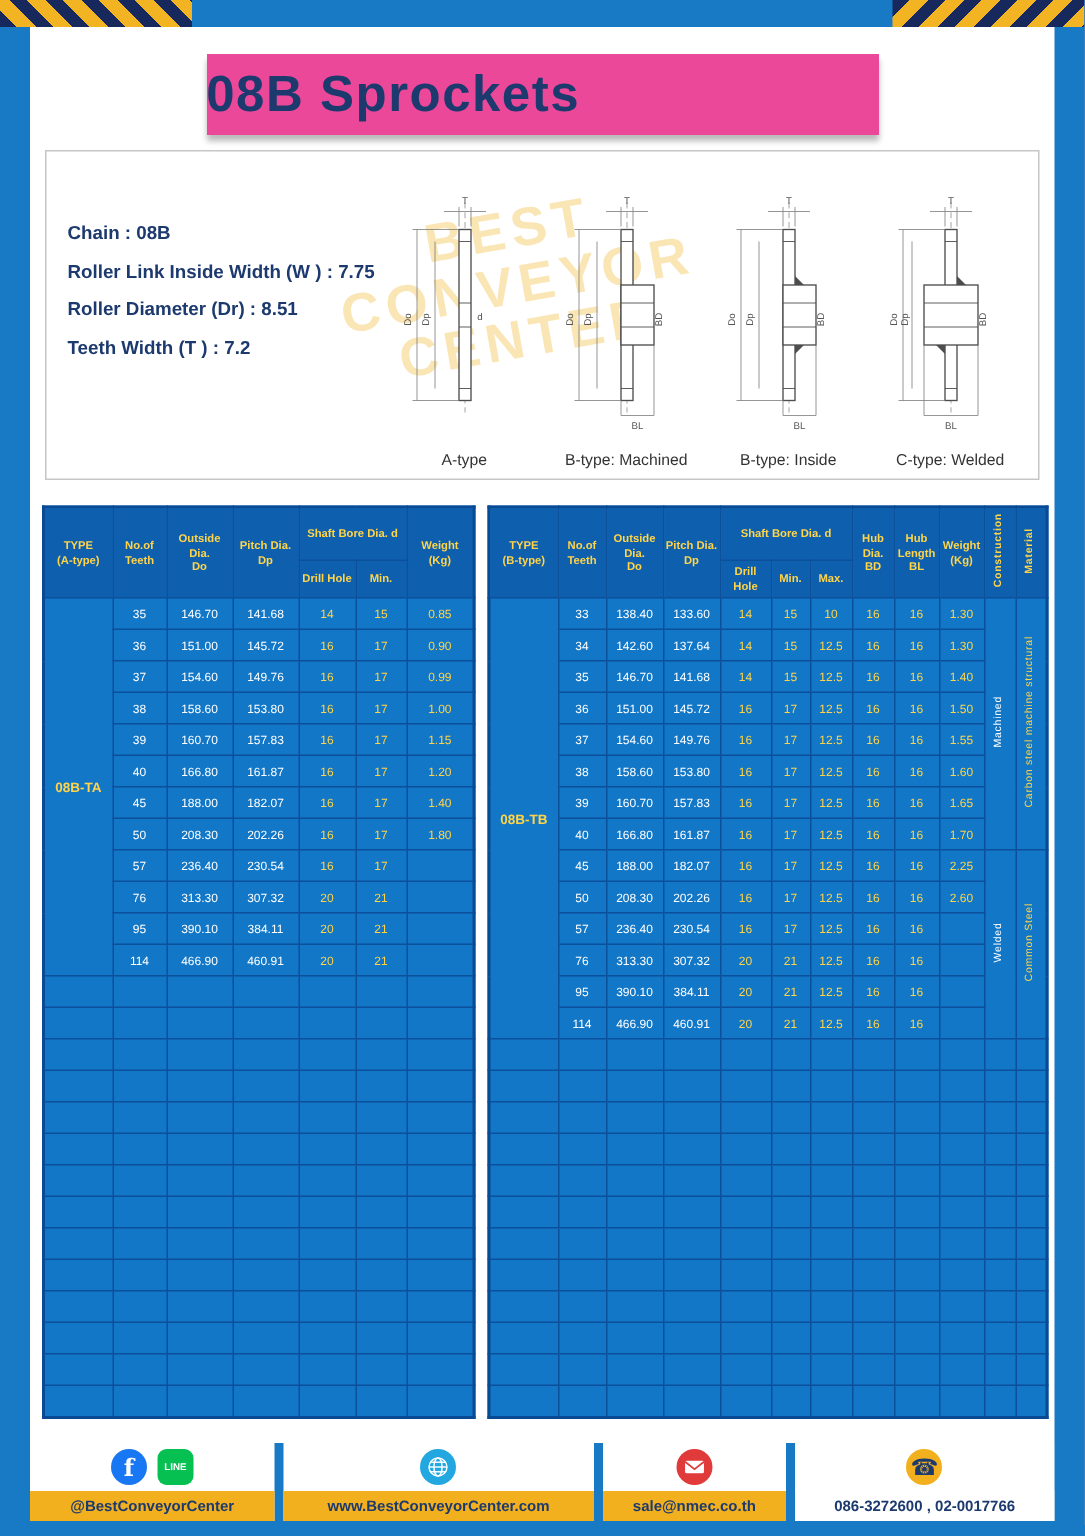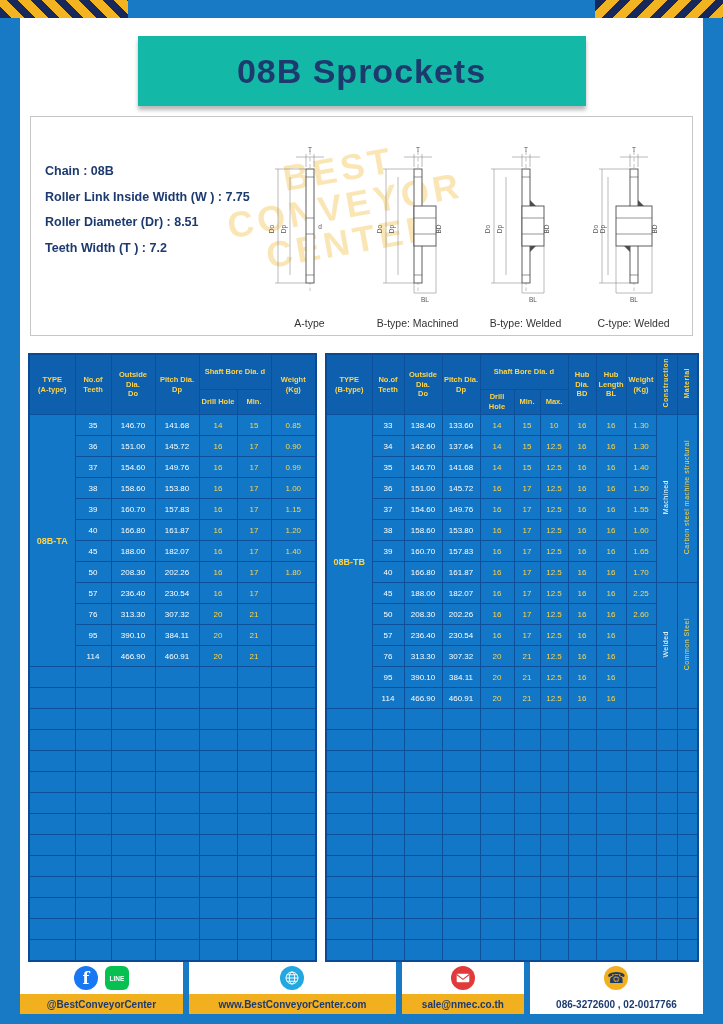--- a/index.html
+++ b/index.html
@@ -6,21 +6,21 @@
   .page{width:723px;height:1024px;background:#1879c5;box-sizing:border-box;display:flex;flex-direction:column;padding-bottom:10px;margin:0 auto;overflow:hidden;}
   
   .top-bar{height:18px;display:flex;flex:none;}
   .stripe{width:128px;height:100%;}
   .stripe.left{background:repeating-linear-gradient(45deg,#16285c 0 8px,#f2b422 8px 17px);}
   .stripe.right{background:repeating-linear-gradient(135deg,#16285c 0 8px,#f2b422 8px 17px);}
   .top-bar .mid{flex:1;}
   
   .content{flex:1;margin:0 20px;background:#ffffff;display:flex;flex-direction:column;overflow:hidden;}
   
-  .banner{width:448px;height:70px;margin:18px auto 10px;background:#14b8a6;display:flex;align-items:center;justify-content:center;box-shadow:0 4px 4px rgba(0,0,0,.28);}
+  .banner{width:448px;height:54px;margin:18px auto 10px;background:#ec4899;display:flex;align-items:center;justify-content:flex-start;box-shadow:0 4px 4px rgba(0,0,0,.28);}
   .banner span{font-size:34px;font-weight:bold;color:#1d3a6e;letter-spacing:1px;}
   
   .panel{margin:0 10px;border:1px solid #c6c6c6;height:218px;flex:none;position:relative;display:flex;background:#fff;}
   .watermark{position:absolute;left:195px;top:34px;transform:rotate(-10deg);text-align:center;color:rgba(243,186,60,.38);font-weight:bold;font-size:36px;line-height:1.02;letter-spacing:4px;pointer-events:none;z-index:0;}
   .specs{width:224px;padding:42px 0 0 14px;box-sizing:border-box;z-index:1;}
   .spec-line{color:#1d3a6e;font-weight:bold;font-size:12.5px;line-height:2.05;white-space:nowrap;}
   .figures{flex:1;display:flex;align-items:flex-end;justify-content:center;padding:4px 4px 6px 0;z-index:1;}
   .figure{text-align:center;width:108px;}
   .figure svg{width:96px;height:176px;display:block;margin:0 auto;}
   .fig-label{font-size:10.5px;color:#333;margin-top:1px;white-space:nowrap;}
@@ -175,21 +175,21 @@
               <line x1="44" y1="150" x2="66" y2="150"></line>
             </g>
             <g fill="#555" font-size="6.5" text-anchor="middle">
               <text x="48" y="9">T</text>
               <text x="12" y="86" transform="rotate(-90 12 86)">Do</text>
               <text x="24" y="86" transform="rotate(-90 24 86)">Dp</text>
               <text x="71" y="86" transform="rotate(-90 71 86)">BD</text>
               <text x="55" y="159">BL</text>
             </g>
           </svg>
-          <div class="fig-label">B-type: Welded</div>
+          <div class="fig-label">B-type: Inside</div>
         </div>
 
         <div class="figure">
           <svg viewBox="0 0 96 170">
             <line x1="48" y1="8" x2="48" y2="148" stroke="#9a9a9a" stroke-width="0.6" stroke-dasharray="4 2.5"></line>
             <rect x="44" y="26" width="8" height="114" fill="#fff" stroke="#4d4d4d" stroke-width="0.9"></rect>
             <rect x="30" y="63" width="36" height="40" fill="#fff" stroke="#4d4d4d" stroke-width="0.9"></rect>
             <path d="M52,63 L58,63 L52,57 Z" fill="#4d4d4d"></path>
             <path d="M44,103 L38,103 L44,109 Z" fill="#4d4d4d"></path>
             <g stroke="#4d4d4d" stroke-width="0.6">

